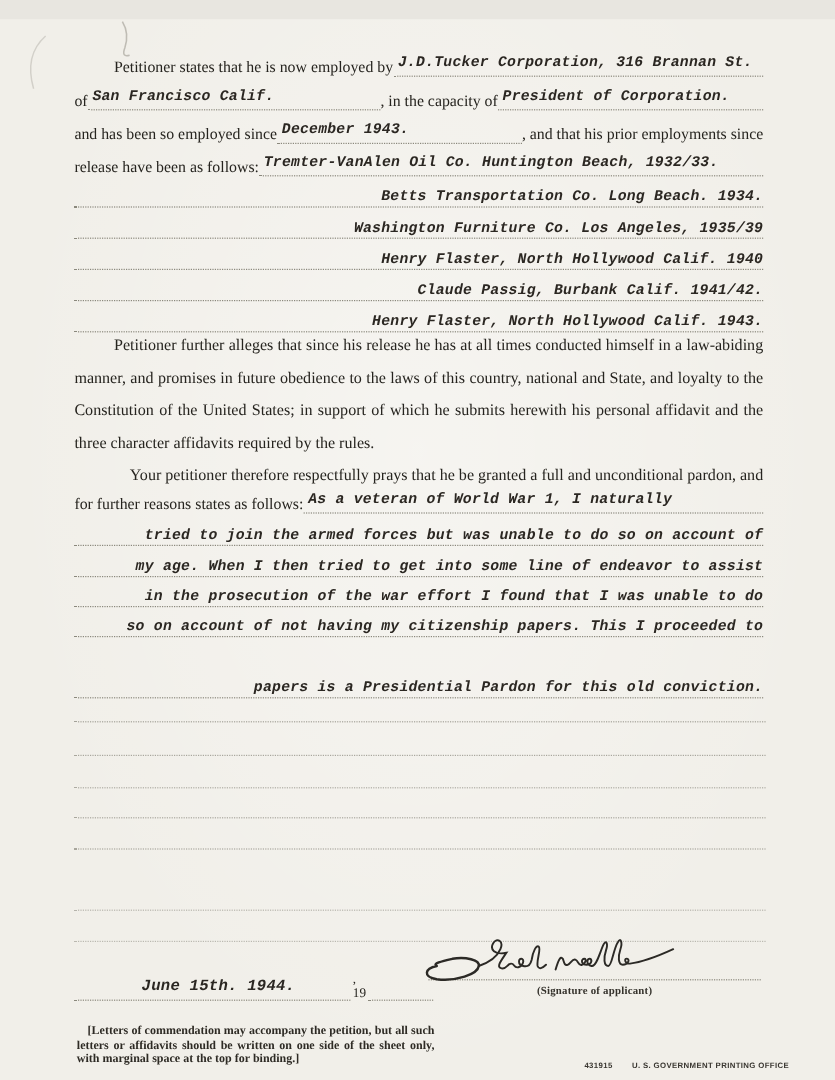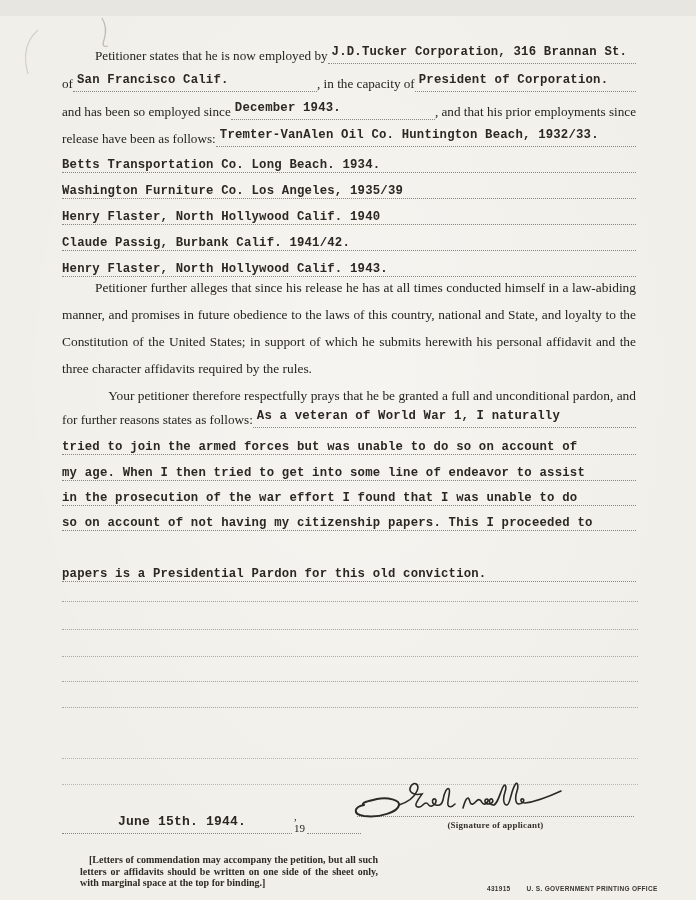--- a/index.html
+++ b/index.html
@@ -15,31 +15,32 @@
   }
   .row{
     position:absolute;left:62px;width:574px;height:22px;
     display:flex;align-items:flex-end;
     font-size:13.2px;line-height:16px;white-space:nowrap;
   }
   .printed{font-family:"Liberation Serif", serif;color:#26241f;}
   .typed{
     font-family:"Liberation Mono","DejaVu Sans Mono",monospace;
     font-weight:bold;font-size:12.3px;letter-spacing:.2px;color:#2b2722;
-    position:relative;top:-2px;
+    position:relative;top:-2px;font-style:italic;
   }
   .fill{
     flex:1;border-bottom:1px dotted #8a887c;
     padding:0 2px 1px 4px;min-width:0;overflow:hidden;
   }
   .fill.fixed{flex:0 0 auto;}
   .typedline{
     position:absolute;left:62px;width:574px;height:20px;
     border-bottom:1px dotted #8a887c;
     white-space:nowrap;
+    text-align:right;
   }
   .typedline .typed{position:relative;top:2px;}
   .para{
     position:absolute;left:62px;width:574px;
     font-size:13.4px;line-height:27px;text-align:justify;
     text-indent:33px;color:#26241f;
   }
   .oneline{white-space:nowrap;text-align:right;}
   .blankline{
     position:absolute;left:62px;width:576px;height:0;
@@ -54,21 +55,21 @@
     position:absolute;left:357px;top:782px;width:277px;height:18px;
     border-bottom:1px dotted #8a887c;
   }
   .sigcaption{
     position:absolute;left:357px;top:804px;width:277px;
     text-align:center;font-size:9px;font-weight:bold;color:#35322c;
     font-family:"Liberation Serif", serif;letter-spacing:.2px;
   }
   .signature-svg{position:absolute;left:348px;top:762px;}
   .footnote{
-    position:absolute;left:80px;top:838px;width:298px;
+    position:absolute;left:64px;top:838px;width:298px;
     font-size:10px;line-height:11.5px;font-weight:bold;
     color:#2e2b25;text-indent:9px;text-align:justify;
     font-family:"Liberation Serif", serif;
   }
   .gpo{
     position:absolute;left:487px;top:869px;white-space:nowrap;
     font-family:"Liberation Sans", sans-serif;
     font-size:6.5px;font-weight:bold;color:#3a3731;letter-spacing:.3px;
   }
   .gpo .num{margin-right:14px;}

